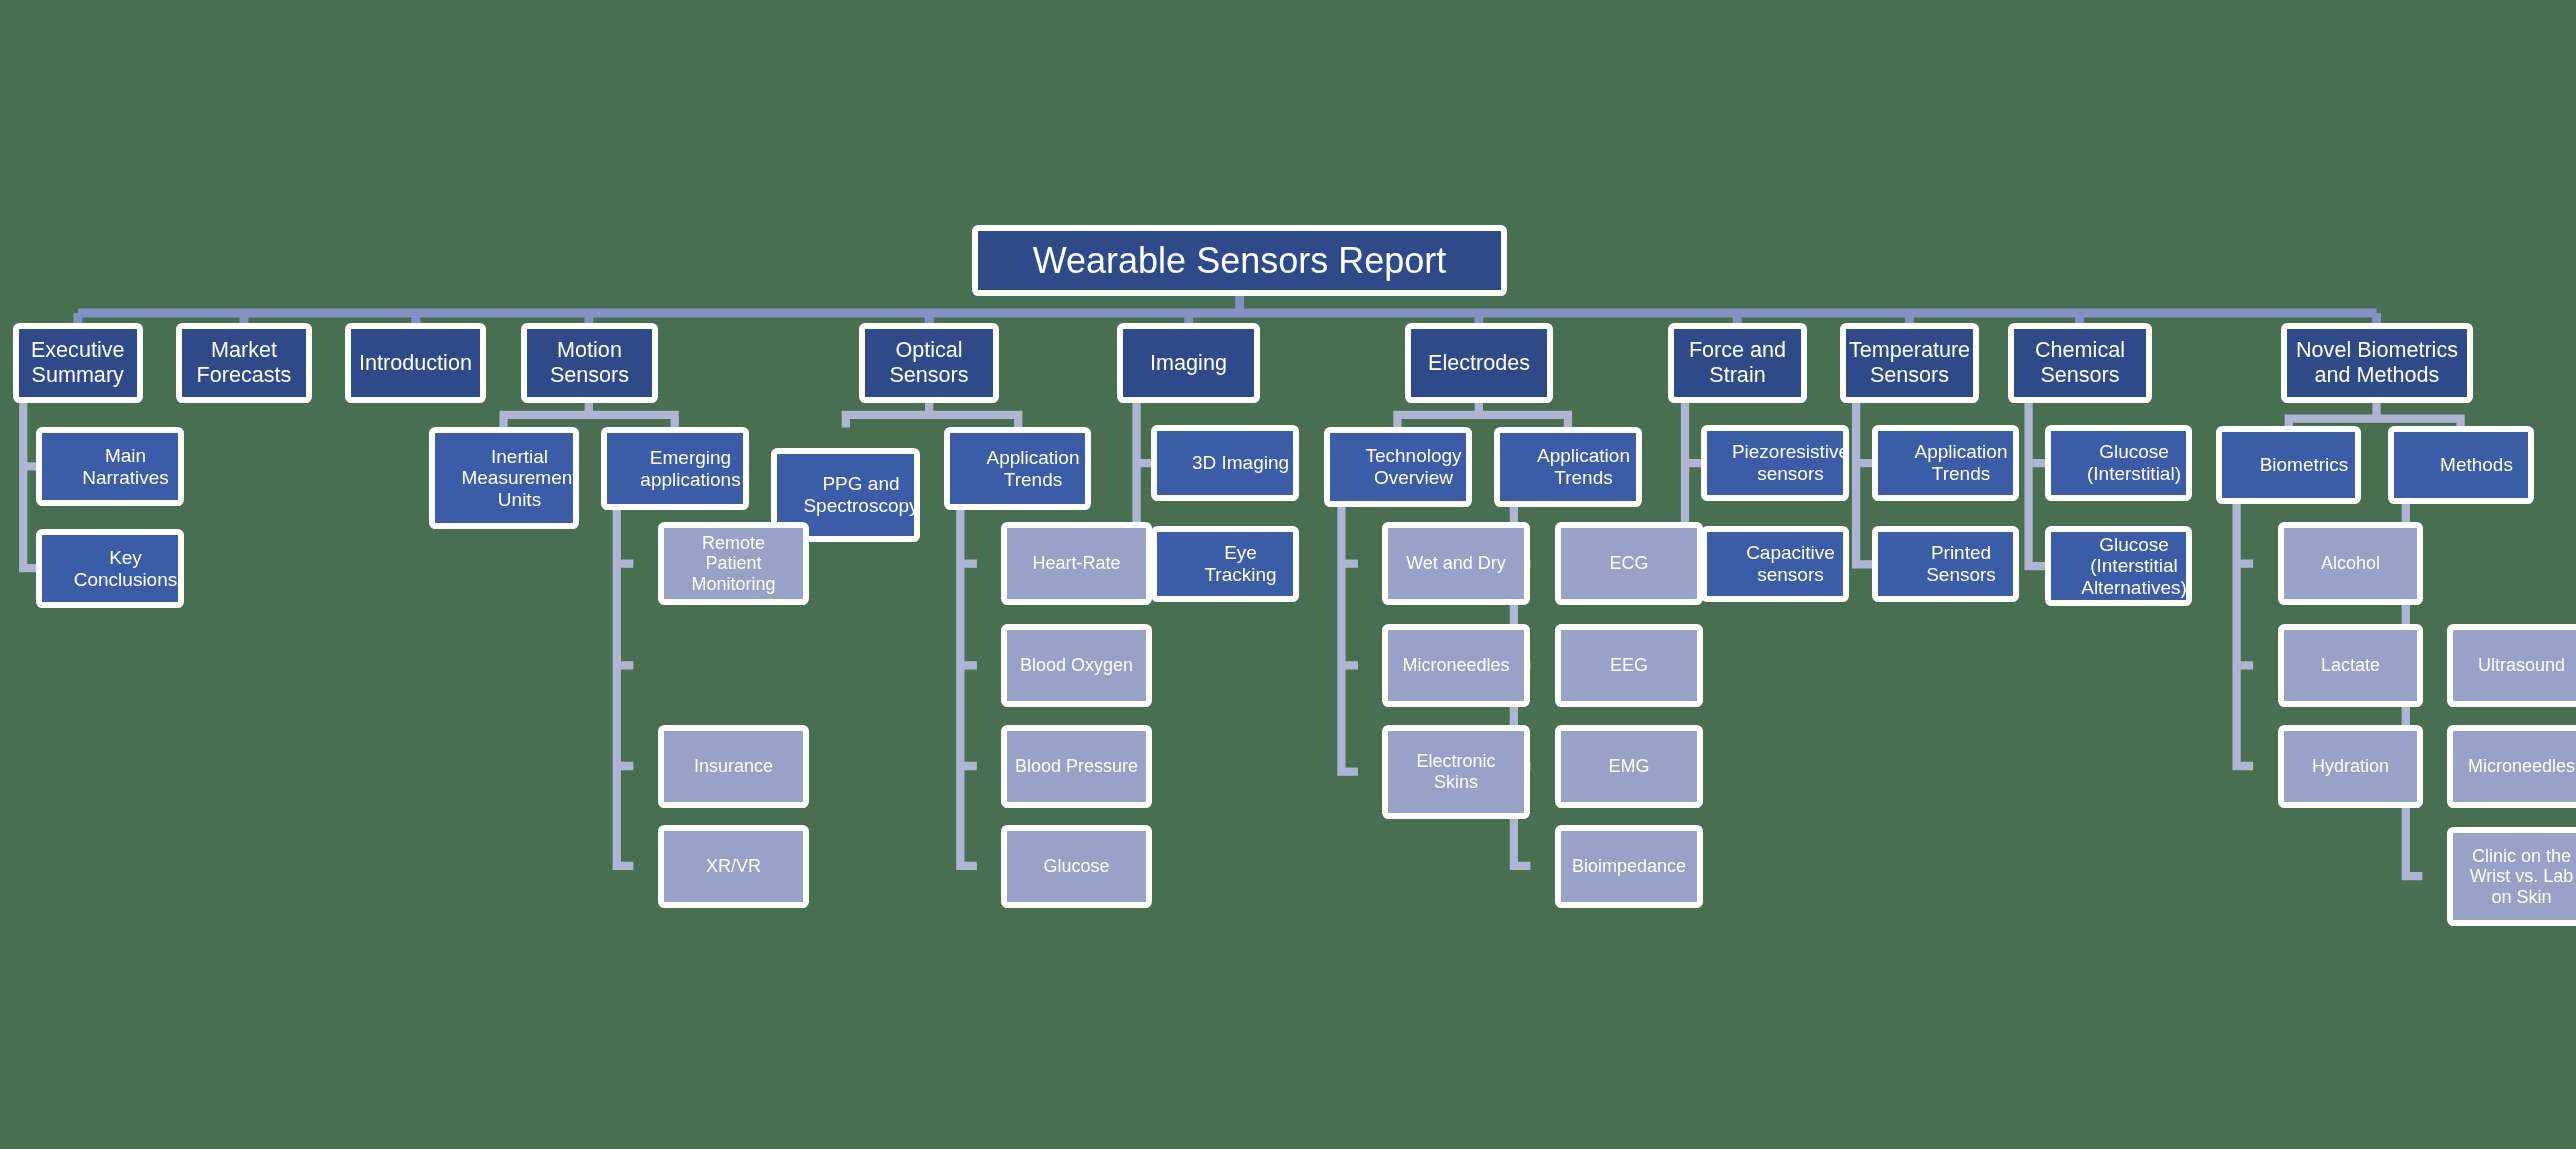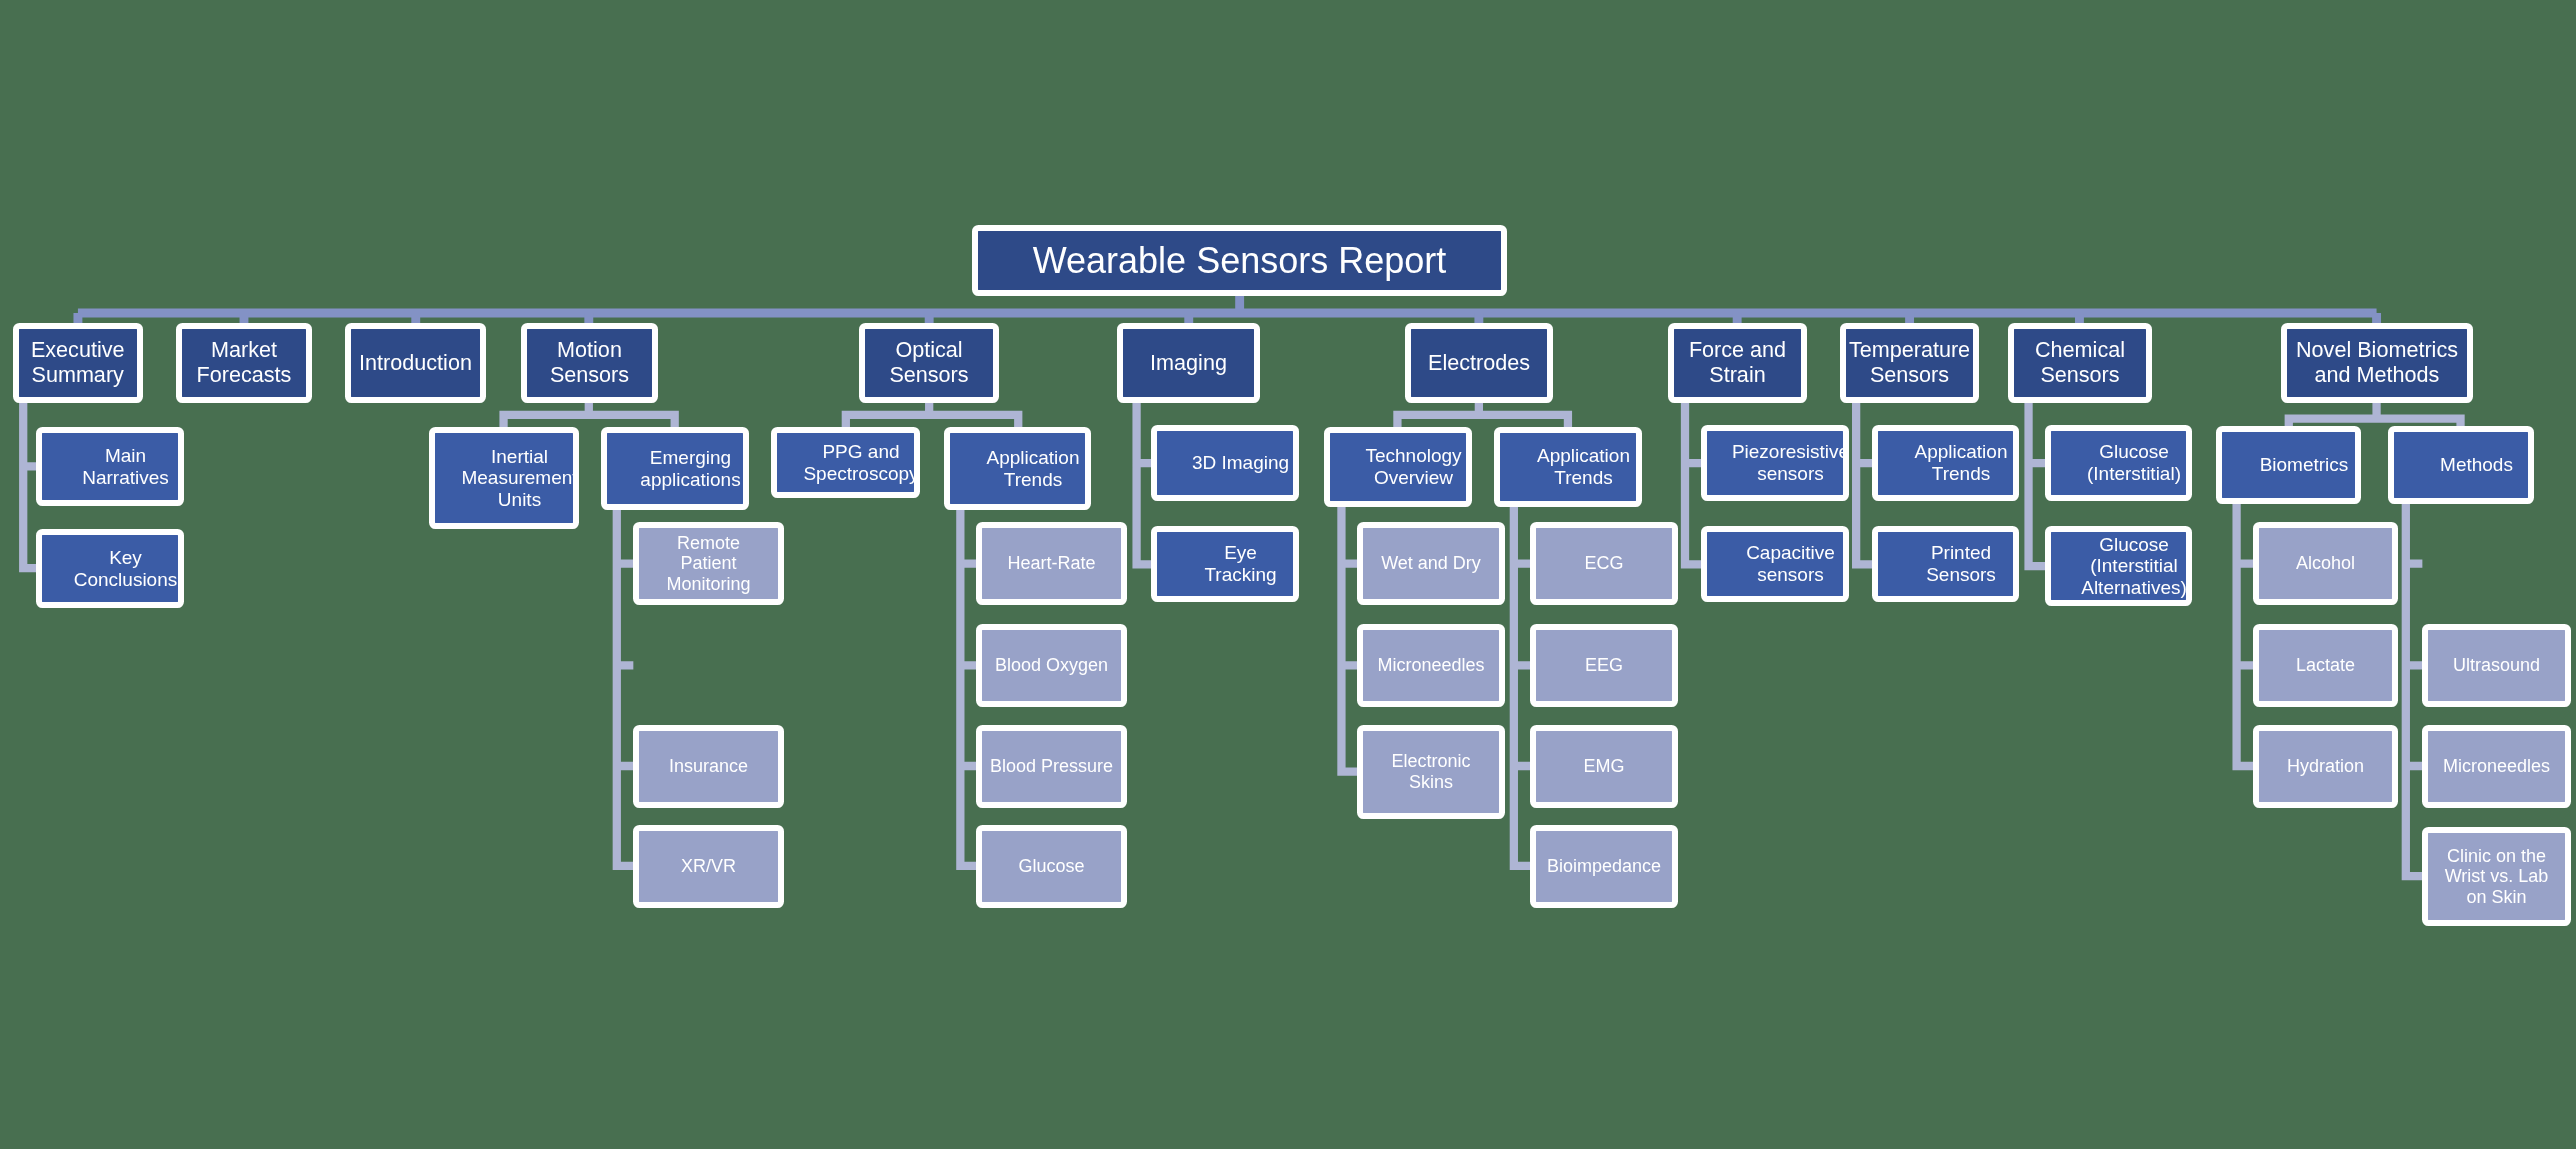--- a/index.html
+++ b/index.html
@@ -5,21 +5,21 @@
   html,body{margin:0;padding:0;background:#486F50;}
   #canvas{position:relative;width:2576px;height:1149px;background:#486F50;overflow:hidden;
           font-family:"Liberation Sans",sans-serif;}
   #wires{position:absolute;left:0;top:0;width:2576px;height:1149px;}
   .node{position:absolute;box-sizing:border-box;border:6.4px solid #FFFFFF;border-radius:6.4px;
         display:flex;align-items:center;justify-content:center;text-align:center;
         color:#FFFFFF;white-space:pre-line;line-height:1.14;}
   .title{background:#2E4A88;font-size:36px;align-items:center;}
   .l1{background:#2E4A88;font-size:21.6px;}
   .l2{background:#3B5CA6;font-size:19px;padding-left:31px;}
-  .l3{background:#98A2C8;font-size:18px;}
+  .l3{background:#98A2C8;font-size:18px;margin-left:25px;}
   .lbl{display:block;padding:0 2.5px;}
 </style>
 </head>
 <body>
 
 <div id="canvas">
 
   <svg id="wires" viewBox="0 0 4048 1806" xmlns="http://www.w3.org/2000/svg">
 
     <g stroke="#8392C5" stroke-width="14" fill="none">
@@ -89,21 +89,21 @@
   <div class="node l2" style="left:36px;top:529px;width:148px;height:79px">
     <span class="lbl">Key
 Conclusions</span></div>
   <div class="node l2" style="left:429px;top:427px;width:150px;height:102px">
     <span class="lbl">Inertial
 Measurement
 Units</span></div>
   <div class="node l2" style="left:601px;top:427px;width:148px;height:83px">
     <span class="lbl">Emerging
 applications</span></div>
-  <div class="node l2" style="left:771px;top:427px;width:149px;height:71px">
+  <div class="node l2" style="left:771px;top:448px;width:149px;height:94px">
     <span class="lbl">PPG and
 Spectroscopy</span></div>
   <div class="node l2" style="left:944px;top:427px;width:147px;height:83px">
     <span class="lbl">Application
 Trends</span></div>
   <div class="node l2" style="left:1151px;top:425px;width:148px;height:76px">
     <span class="lbl">3D Imaging</span></div>
   <div class="node l2" style="left:1151px;top:526px;width:148px;height:76px">
     <span class="lbl">Eye Tracking</span></div>
   <div class="node l2" style="left:1324px;top:427px;width:148px;height:80px">

